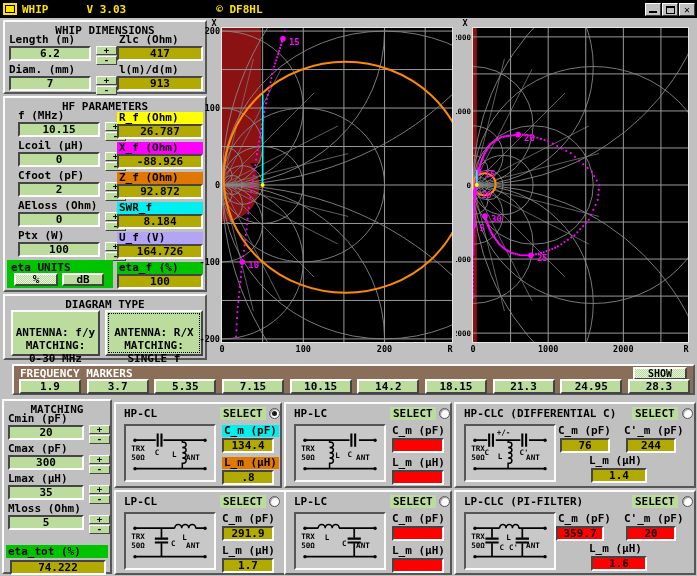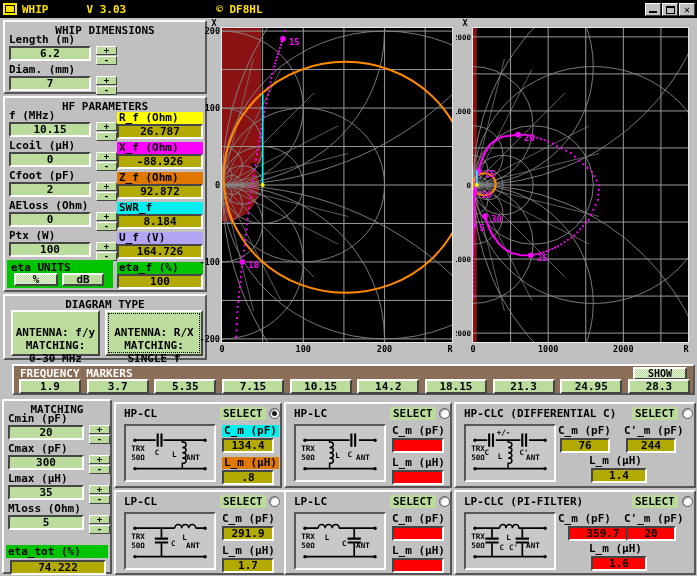--- a/index.html
+++ b/index.html
@@ -90,25 +90,35 @@
           <div class="plab">Diam. (mm)</div>
           <div class="frow">
             <div class="input fieldbox">7</div>
             <div class="spins">
               <div class="spin">+</div>
               <div class="spin">-</div>
             </div>
           </div>
         </div>
       </div>
+    <div class="abs" id="whip-outputs" style="left:112px;top:12px;width:86px">
+        <div class="orow">
+          <div class="chip">Zlc (Ohm)</div>
+          <div class="val">417</div>
+        </div>
+        <div class="orow">
+          <div class="chip">l(m)/d(m)</div>
+          <div class="val">913</div>
+        </div>
+      </div>
   </div>
 
   <div class="abs raised" id="panel-hf" style="left:3px;top:96px;width:204px;height:196px">
     <div class="ptitle">HF PARAMETERS</div>
-    <div class="abs" id="hf-inputs" style="left:0;top:12px;width:112px">
+    <div class="abs" id="hf-inputs" style="left:9px;top:12px;width:112px">
         <div class="prow">
           <div class="plab">f (MHz)</div>
           <div class="frow">
             <div class="input fieldbox">10.15</div>
             <div class="spins">
               <div class="spin">+</div>
               <div class="spin">-</div>
             </div>
           </div>
         </div>
@@ -908,20 +918,20 @@
           <circle cx="8" cy="45" r="1.8" fill="#000"></circle>
           <circle cx="82" cy="45" r="1.8" fill="#000"></circle>
           <text x="4" y="26" font-size="8" fill="#000">TRX</text>
           <text x="4" y="36" font-size="8" fill="#000">50Ω</text>
           <text x="62" y="36" font-size="8" fill="#000">ANT</text>
           <text x="41" y="27" font-size="8" fill="#000">L</text>
           <text x="34" y="38" font-size="8" fill="#000">C</text>
           <text x="44" y="38" font-size="8" fill="#000">C'</text>
         </svg></div>
       <div class="flab" style="left: 102px; top: 21px;">C_m (pF)</div>
-      <div class="fval" style="left: 112px; top: 34px; width: 70px; background: rgb(255, 0, 0);">359.7</div>
+      <div class="fval" style="left: 100px; top: 34px; width: 48px; background: rgb(255, 0, 0);">359.7</div>
       <div class="flab" style="left: 168px; top: 21px;">C'_m (pF)</div>
       <div class="fval" style="left: 170px; top: 34px; width: 50px; background: rgb(255, 0, 0);">20</div>
       <div class="flab" style="left: 133px; top: 51px;">L_m (µH)</div>
       <div class="fval" style="left: 135px; top: 64px; width: 56px; background: rgb(255, 0, 0);">1.6</div>
     </div>
 
 </div>
 
 </body></html>

